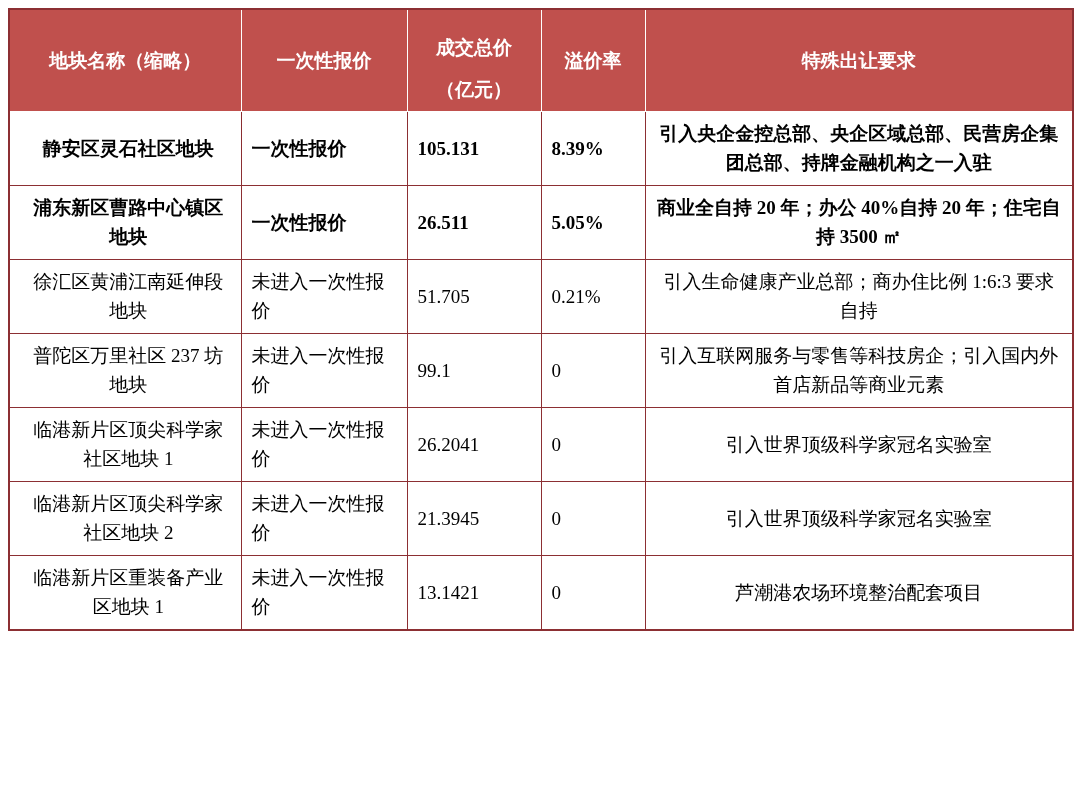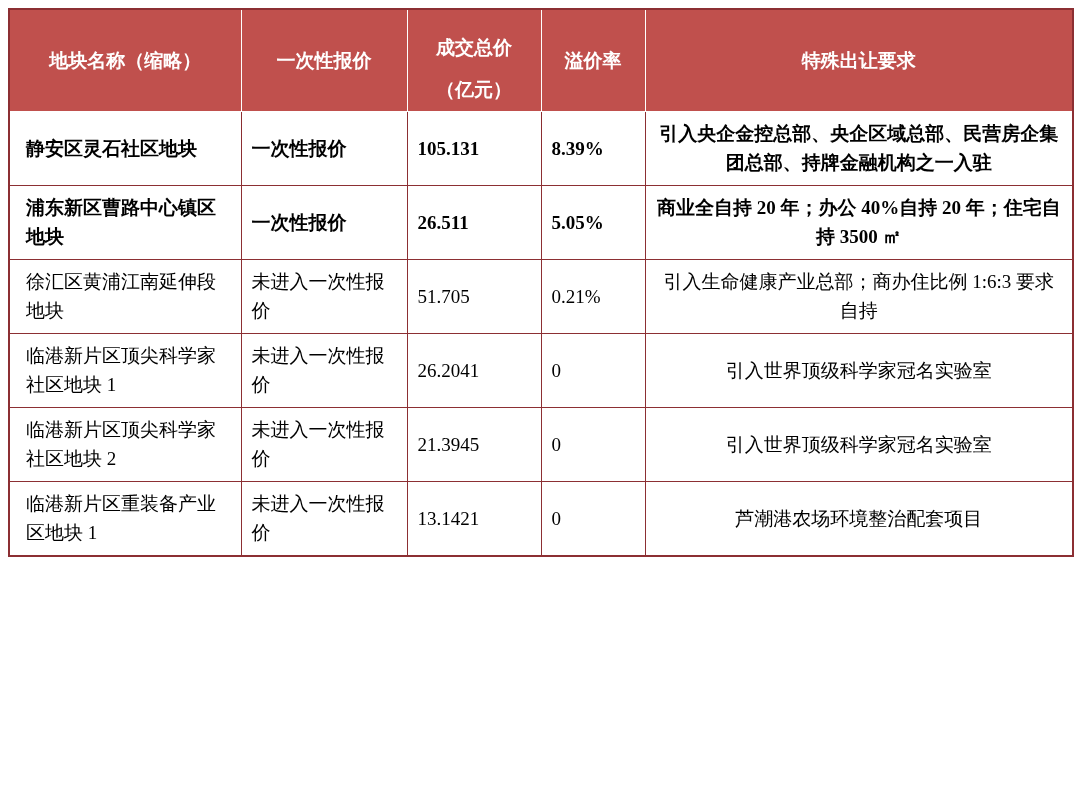--- a/index.html
+++ b/index.html
@@ -47,21 +47,21 @@
 
   tbody td {
     border: 1px solid #8c2f33;
     font-size: 19px;
     line-height: 1.5;
     vertical-align: middle;
     padding: 8px 10px;
     background: #ffffff;
   }
   tbody td.name {
-    text-align: left;
+    text-align: center;
     padding-left: 16px;
   }
   tbody td.center {
     text-align: left;
   }
   tbody td.req {
     text-align: center;
   }
   tbody tr.bold td {
     font-weight: bold;
@@ -114,20 +114,27 @@
         <td class="req">商业全自持 20 年；办公 40%自持 20 年；住宅自持 3500 ㎡</td>
       </tr>
       <tr>
         <td class="name">徐汇区黄浦江南延伸段地块</td>
         <td class="center">未进入一次性报价</td>
         <td class="center">51.705</td>
         <td class="center">0.21%</td>
         <td class="req">引入生命健康产业总部；商办住比例 1:6:3 要求自持</td>
       </tr>
       <tr>
+        <td class="name">普陀区万里社区 237 坊地块</td>
+        <td class="center">未进入一次性报价</td>
+        <td class="center">99.1</td>
+        <td class="center">0</td>
+        <td class="req">引入互联网服务与零售等科技房企；引入国内外首店新品等商业元素</td>
+      </tr>
+      <tr>
         <td class="name">临港新片区顶尖科学家社区地块 1</td>
         <td class="center">未进入一次性报价</td>
         <td class="center">26.2041</td>
         <td class="center">0</td>
         <td class="req">引入世界顶级科学家冠名实验室</td>
       </tr>
       <tr>
         <td class="name">临港新片区顶尖科学家社区地块 2</td>
         <td class="center">未进入一次性报价</td>
         <td class="center">21.3945</td>

